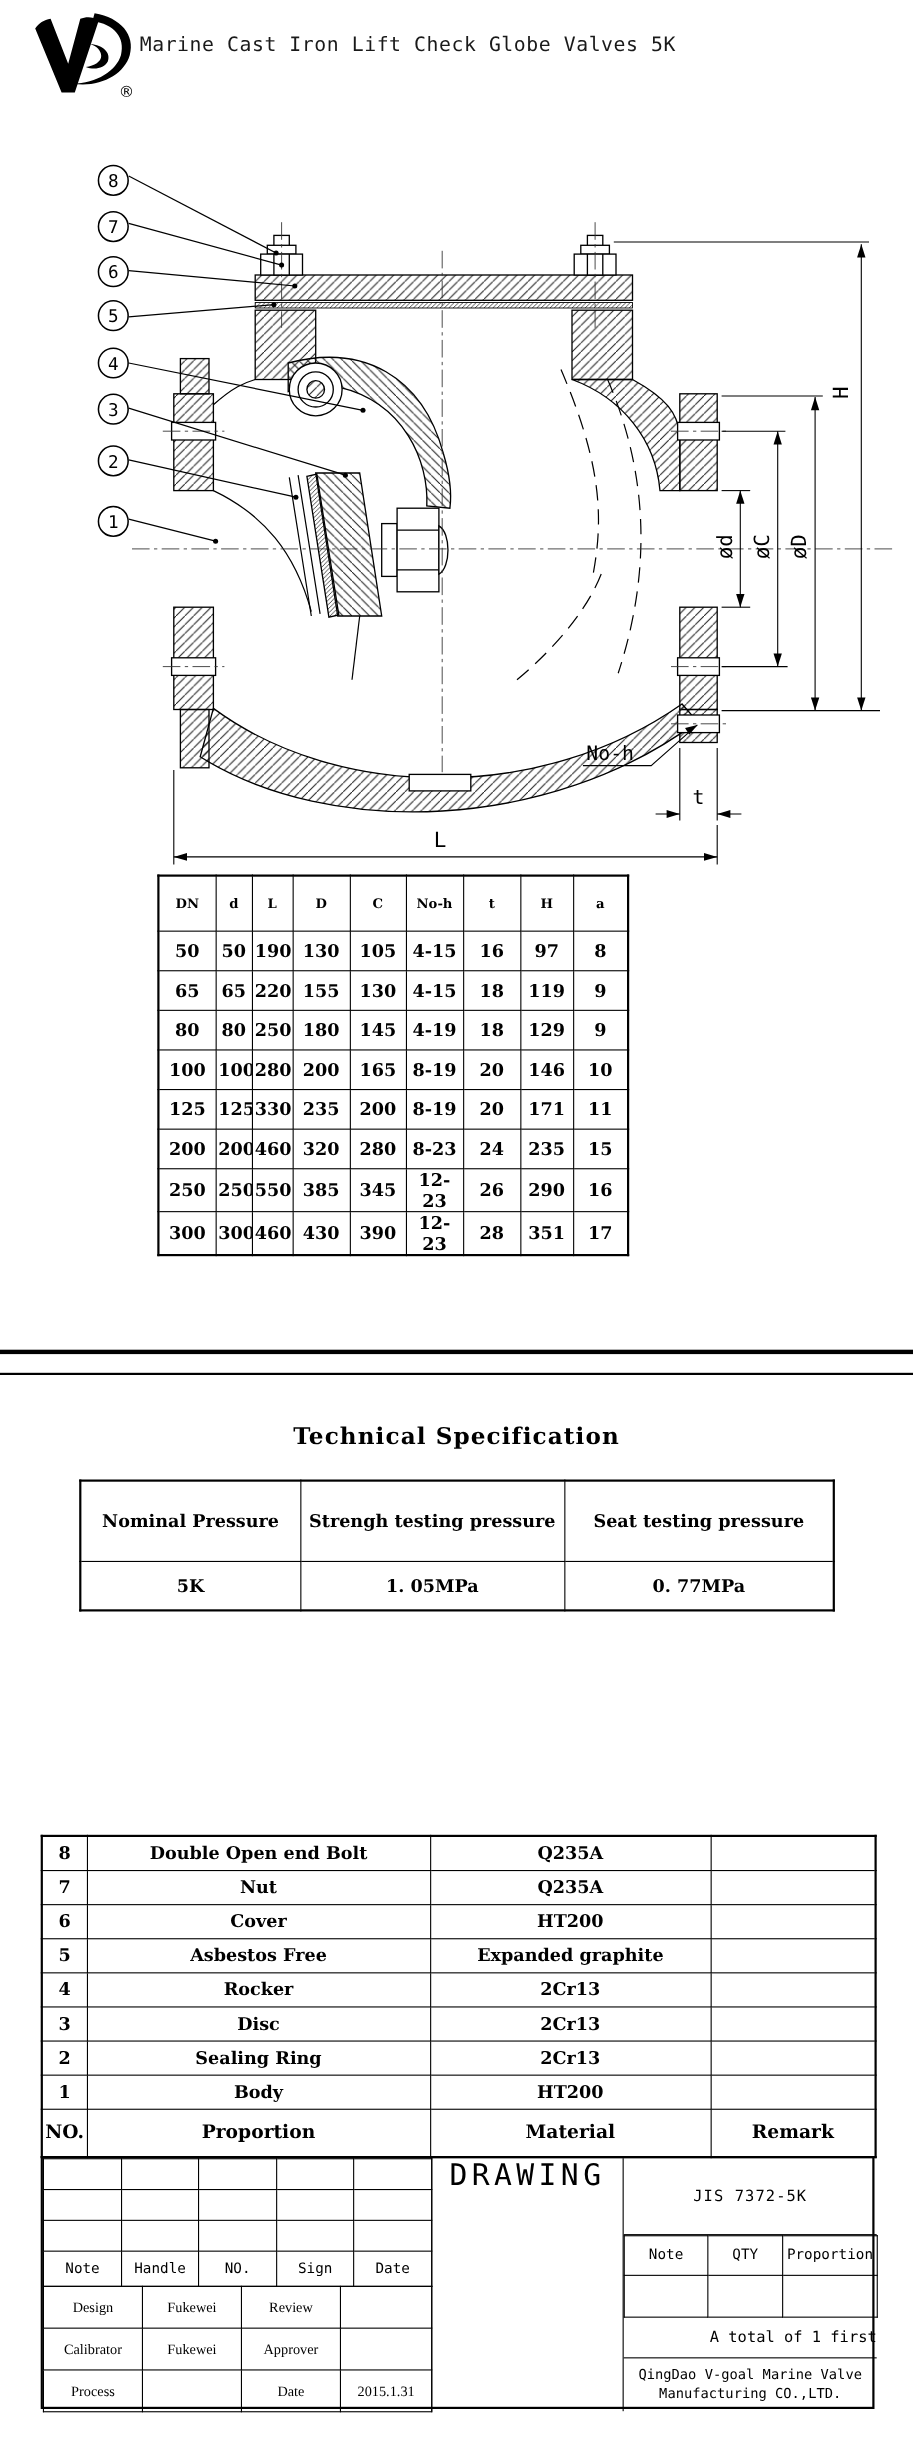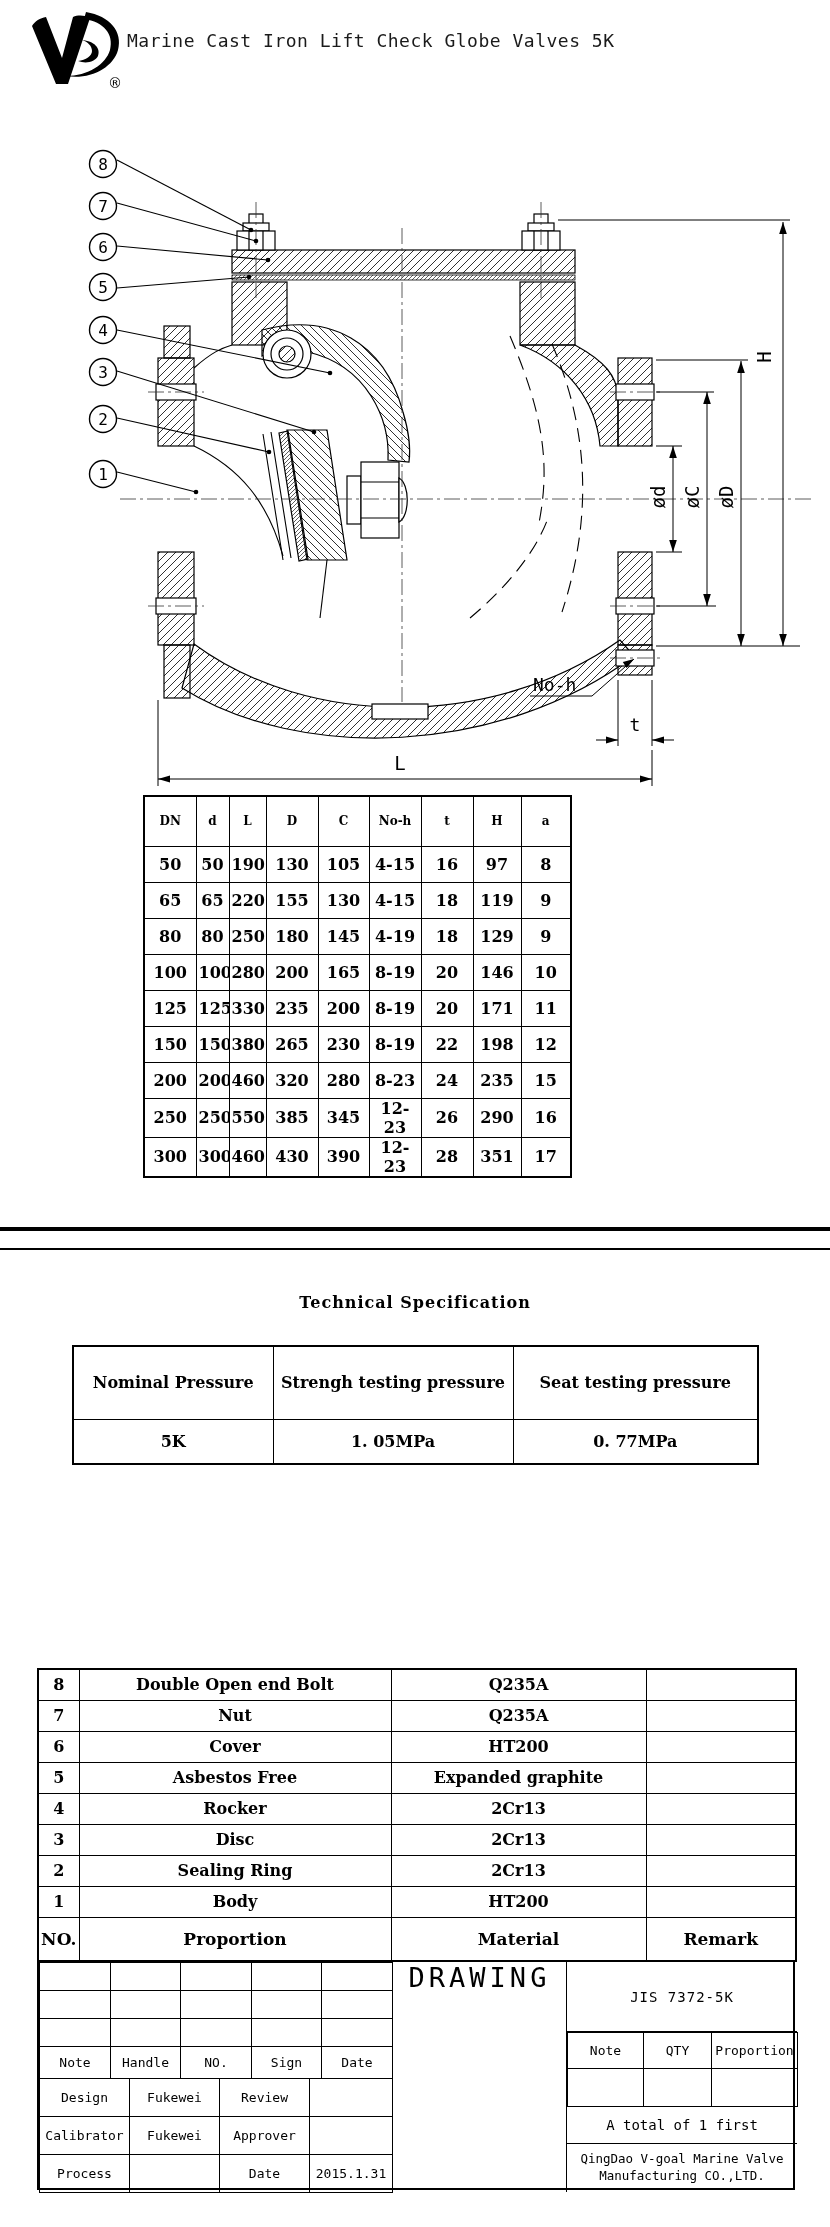--- a/index.html
+++ b/index.html
@@ -16,45 +16,45 @@
   table{border-collapse:collapse;table-layout:fixed;}
   td,th{border:1.6px solid #000;text-align:center;vertical-align:middle;padding:0 2px;overflow:hidden;}
 
   .dimtable{position:absolute;left:143px;top:795px;width:427px;border:2.4px solid #000;font-size:16px;}
   .dimtable th{height:50px;font-size:12px;}
   .dimtable td{height:36px;}
 
   .rule-thick{position:absolute;left:0;top:1227px;width:830px;height:4px;background:#000;}
   .rule-thin{position:absolute;left:0;top:1248px;width:830px;height:1.5px;background:#000;}
 
-  .spec-title{position:absolute;left:0;top:1293px;width:830px;text-align:center;font-size:16px;letter-spacing:1px;}
+  .spec-title{position:absolute;left:0;top:1293px;width:830px;text-align:center;font-size:21px;letter-spacing:1px;}
   .spectable{position:absolute;left:72px;top:1345px;width:685px;border:2.4px solid #000;font-size:16px;}
   .spectable th{height:73px;font-size:16px;}
   .spectable td{height:45px;}
 
   .partstable{position:absolute;left:37px;top:1668px;width:758px;border:2.4px solid #000;font-size:16px;}
   .partstable td{height:31px;}
   .partstable th{height:44px;font-size:17px;}
 
   
   .tblock{position:absolute;left:37px;top:1960px;width:758px;height:230px;border:2.4px solid #000;font-size:13px;}
   .tblock table{position:absolute;left:0;}
   .tblock td,.tblock th{border:1.4px solid #000;font-weight:normal;}
   .tb-left-top{top:0;width:353px;}
   .tb-left-top td{height:28px;}
   .tb-left-top .hd td{height:32px;}
   .tb-left-bot{top:116px;width:353px;}
-  .tb-left-bot td{height:38px;}
+  .tb-left-bot td{height:38px;font-family:Liberation Serif, serif;}
   .tb-center{position:absolute;left:353px;top:0;width:175px;height:230px;border-left:1.8px solid #000;border-right:1.8px solid #000;display:flex;align-items:flex-start;justify-content:center;font-size:27px;letter-spacing:4px;}
   .tb-right{position:absolute;left:528px;top:0;width:230px;height:230px;}
   .tb-jis{position:absolute;left:0;top:0;width:230px;height:70px;border-bottom:1.6px solid #000;display:flex;align-items:center;justify-content:center;font-size:14px;letter-spacing:1px;}
   .tb-nqp{top:70px;width:230px;}
   .tb-nqp td{height:36px;}
   .tb-nqp .empty td{height:38px;}
-  .tb-total{position:absolute;left:0;top:144px;width:230px;height:38px;border-bottom:1.6px solid #000;display:flex;align-items:center;justify-content:center;font-size:14px;}
+  .tb-total{position:absolute;left:0;top:144px;width:230px;height:38px;border-bottom:1.6px solid #000;display:flex;align-items:center;justify-content:flex-end;font-size:14px;}
   .tb-co{position:absolute;left:0;top:182px;width:230px;height:48px;display:flex;flex-direction:column;align-items:center;justify-content:center;font-size:12.5px;line-height:1.35;}
 </style>
 </head>
 <body>
 
 <div class="page">
 
   <svg class="abs" style="left:26px;top:6px" width="100" height="86" viewBox="0 0 100 86">
     <path d="M6,20 L30,78 L42,78 L64,12 C58,9 52,9 47,11 L36,52 L20,11 C14,12 9,15 6,20 Z" fill="#000"></path>
     <path d="M60,6 C84,10 97,26 92,44 C87,62 64,74 40,70 C62,70 80,58 84,44 C88,28 78,16 58,13 Z" fill="#000"></path>
@@ -311,31 +311,20 @@
         <tr>
           <td>125</td>
           <td>125</td>
           <td>330</td>
           <td>235</td>
           <td>200</td>
           <td>8-19</td>
           <td>20</td>
           <td>171</td>
           <td>11</td>
-        </tr>
-        <tr>
-          <td>150</td>
-          <td>150</td>
-          <td>380</td>
-          <td>265</td>
-          <td>230</td>
-          <td>8-19</td>
-          <td>22</td>
-          <td>198</td>
-          <td>12</td>
         </tr>
         <tr>
           <td>200</td>
           <td>200</td>
           <td>460</td>
           <td>320</td>
           <td>280</td>
           <td>8-23</td>
           <td>24</td>
           <td>235</td>

